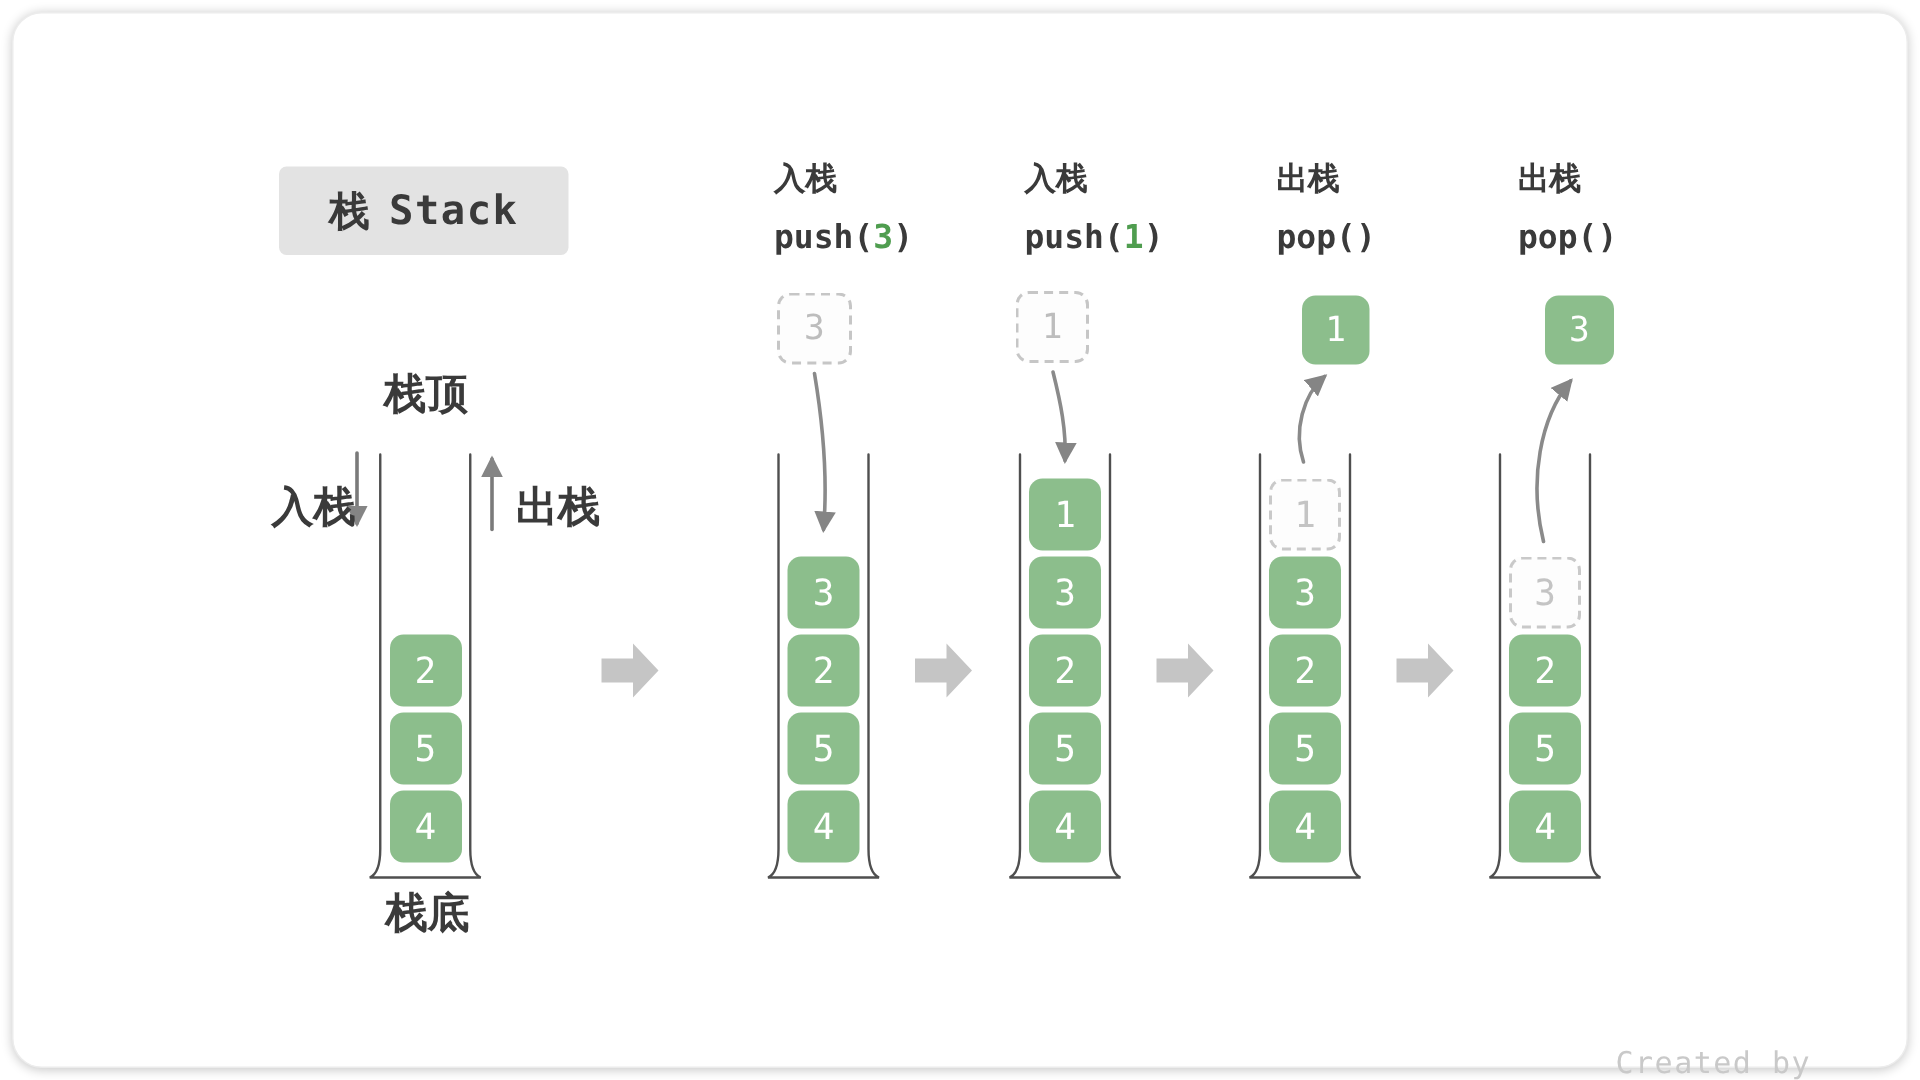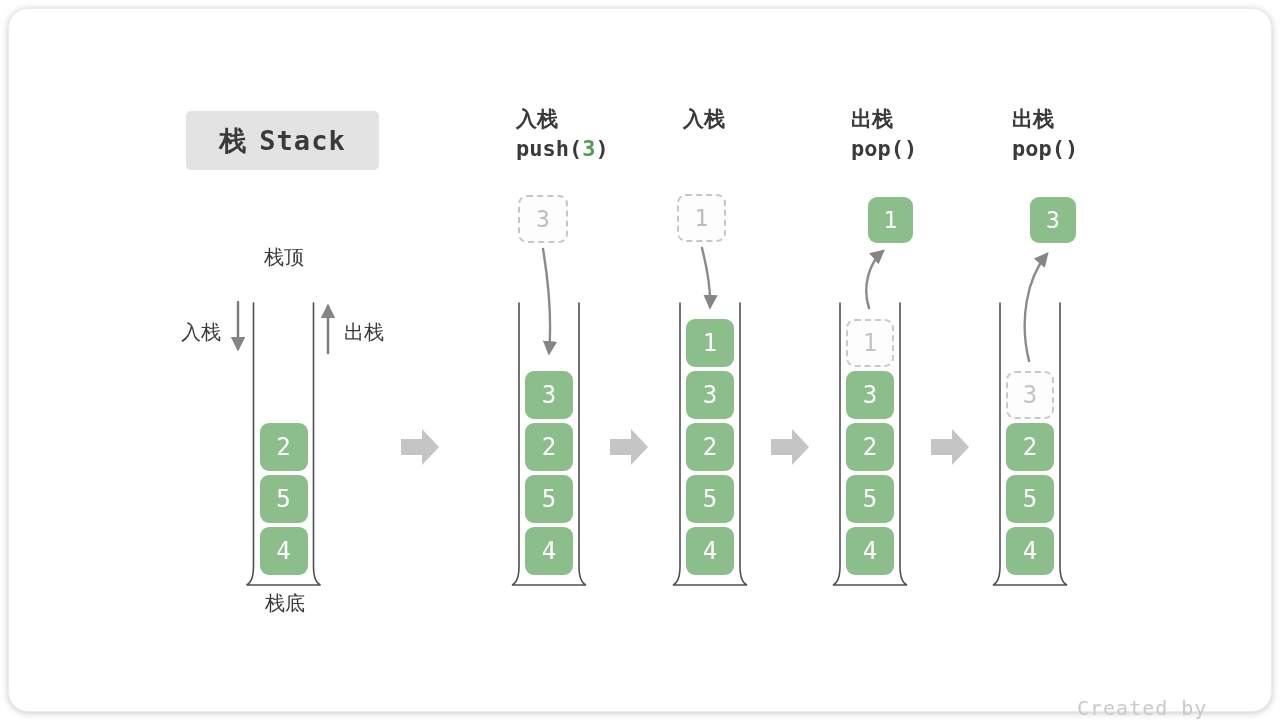--- a/index.html
+++ b/index.html
@@ -12,24 +12,24 @@
 
   .title-box{position:absolute;left:186px;top:111px;width:193px;height:59px;
              background:var(--title-bg,#e3e3e3);border-radius:5px;
              display:flex;align-items:center;justify-content:center;gap:12px;
              font-family:"DejaVu Sans Mono",monospace;font-size:27px;font-weight:bold;
              color:var(--text-dark,#3a3a3a);letter-spacing:1px;}
 
   .op{position:absolute;top:104px;width:170px;}
   .op .zh{font-size:21px;font-weight:700;color:var(--text-dark,#3a3a3a);line-height:30px;}
   .op .code{font-family:"DejaVu Sans Mono",monospace;font-size:22px;font-weight:600;
-            color:var(--text-dark,#3a3a3a);line-height:30px;margin-top:0;}
+            color:var(--text-dark,#3a3a3a);line-height:30px;margin-top:10px;}
   .op .arg{color:var(--code-green,#4f9d4f);font-weight:bold;}
 
-  .side-label{position:absolute;font-size:20px;font-weight:400;color:var(--text-dark,#3a3a3a);}
+  .side-label{position:absolute;font-size:28px;font-weight:700;color:var(--text-dark,#3a3a3a);}
   .centered{width:76px;text-align:center;}
 
   .float-box{position:absolute;display:flex;align-items:center;justify-content:center;
              font-family:"DejaVu Sans Mono",monospace;font-size:23px;border-radius:9px;}
   .float-dashed{border:2px dashed #c6c6c6;color:#bdbdbd;background:#fdfdfd;}
   .float-solid{background:var(--cell-green,#8cbe8c);color:#fff;}
 
   .stack-cells{position:absolute;left:0;top:0;width:1280px;height:720px;pointer-events:none;}
   .cell{position:absolute;width:48px;height:48px;border-radius:9px;
         background:var(--cell-green,#8cbe8c);color:#fff;
@@ -85,20 +85,21 @@
     <span>栈</span>
       <span>Stack</span>
   </div>
 
   <div class="op" style="left:516px">
     <div class="zh">入栈</div>
     <div class="code"><span>push(</span><span class="arg">3</span><span>)</span></div>
   </div>
   <div class="op" style="left:683px">
     <div class="zh">入栈</div>
+    <div class="code"><span>push(</span><span class="arg">1</span><span>)</span></div>
   </div>
   <div class="op" style="left:851px">
     <div class="zh">出栈</div>
     <div class="code"><span>pop(</span><span class="arg"></span><span>)</span></div>
   </div>
   <div class="op" style="left:1012px">
     <div class="zh">出栈</div>
     <div class="code"><span>pop(</span><span class="arg"></span><span>)</span></div>
   </div>
 

